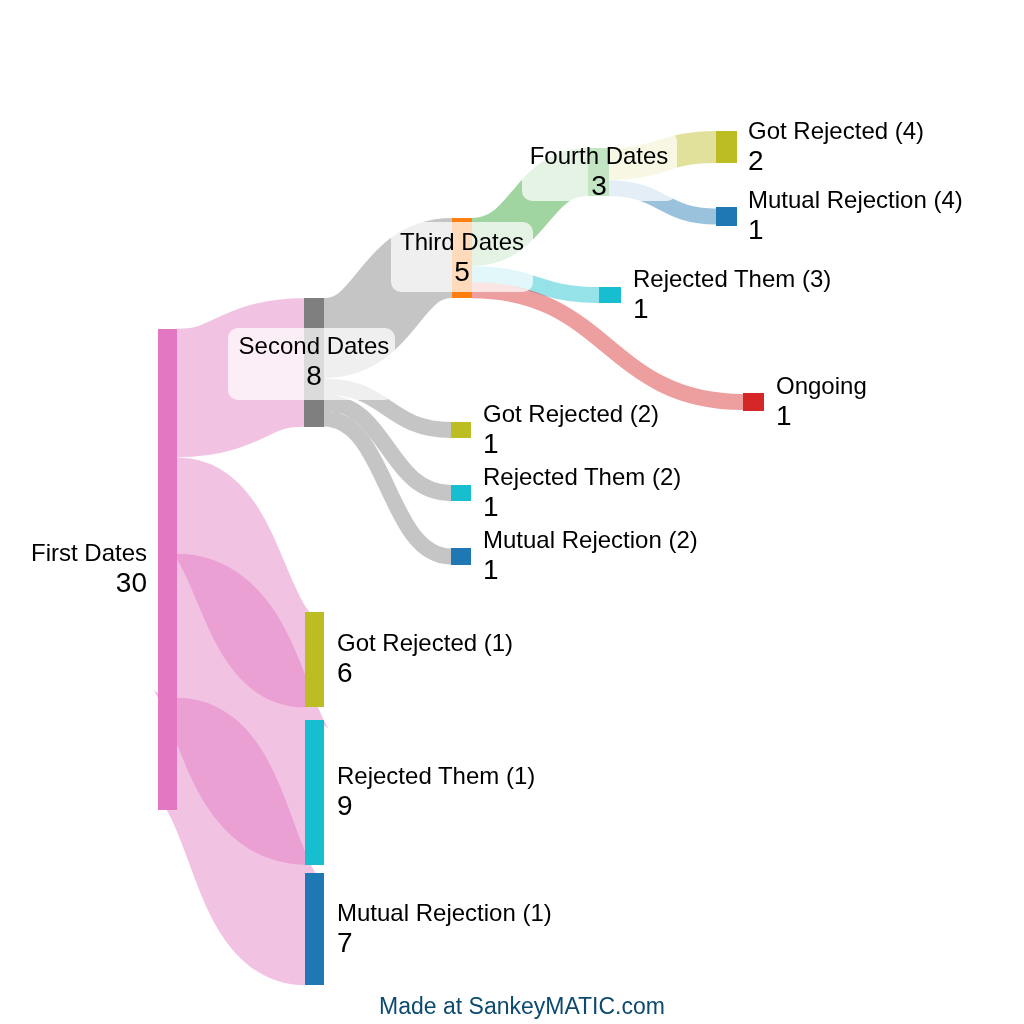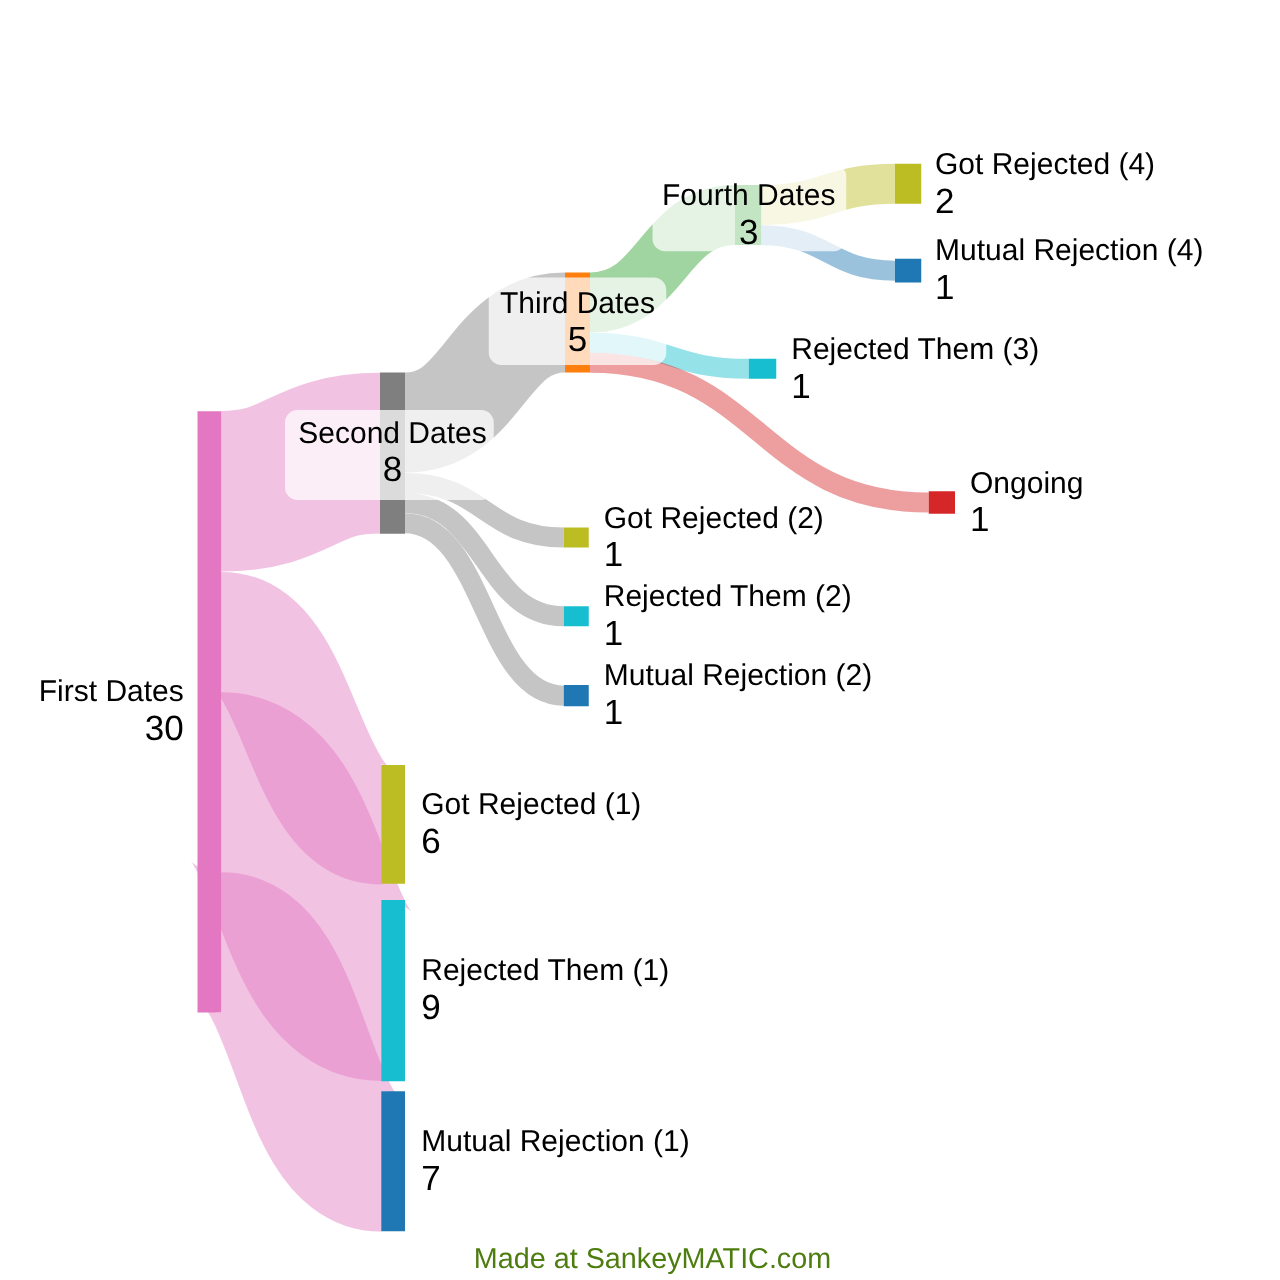--- a/index.html
+++ b/index.html
@@ -77,14 +77,14 @@
       <text x="483" y="579" text-anchor="start" fill="#000000" font-size="28">1</text>
       <text x="633" y="287" text-anchor="start" fill="#000000" font-size="24">Rejected Them (3)</text>
       <text x="633" y="318" text-anchor="start" fill="#000000" font-size="28">1</text>
       <text x="748" y="139" text-anchor="start" fill="#000000" font-size="24">Got Rejected (4)</text>
       <text x="748" y="170" text-anchor="start" fill="#000000" font-size="28">2</text>
       <text x="748" y="208" text-anchor="start" fill="#000000" font-size="24">Mutual Rejection (4)</text>
       <text x="748" y="239" text-anchor="start" fill="#000000" font-size="28">1</text>
       <text x="776" y="394" text-anchor="start" fill="#000000" font-size="24">Ongoing</text>
       <text x="776" y="425" text-anchor="start" fill="#000000" font-size="28">1</text>
     </svg>
-  <div class="attribution" style="color: #4d7c0f;">Made at SankeyMATIC.com</div>
+  <div class="attribution" style="color: #0c4a6e;">Made at SankeyMATIC.com</div>
 </div>
 
 </body></html>

